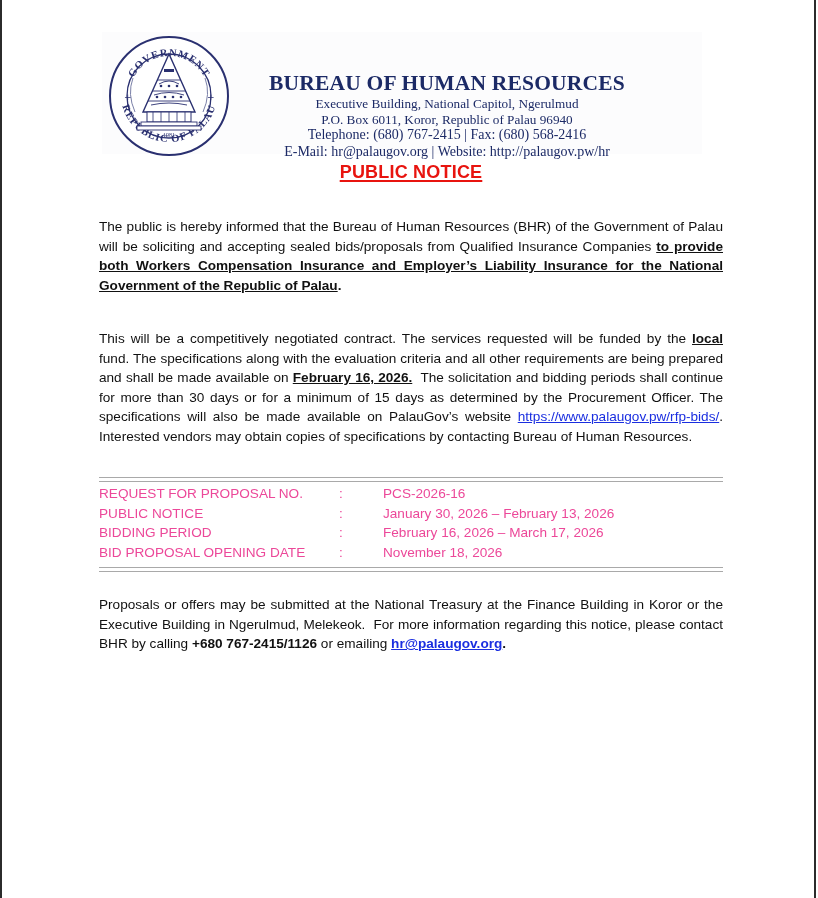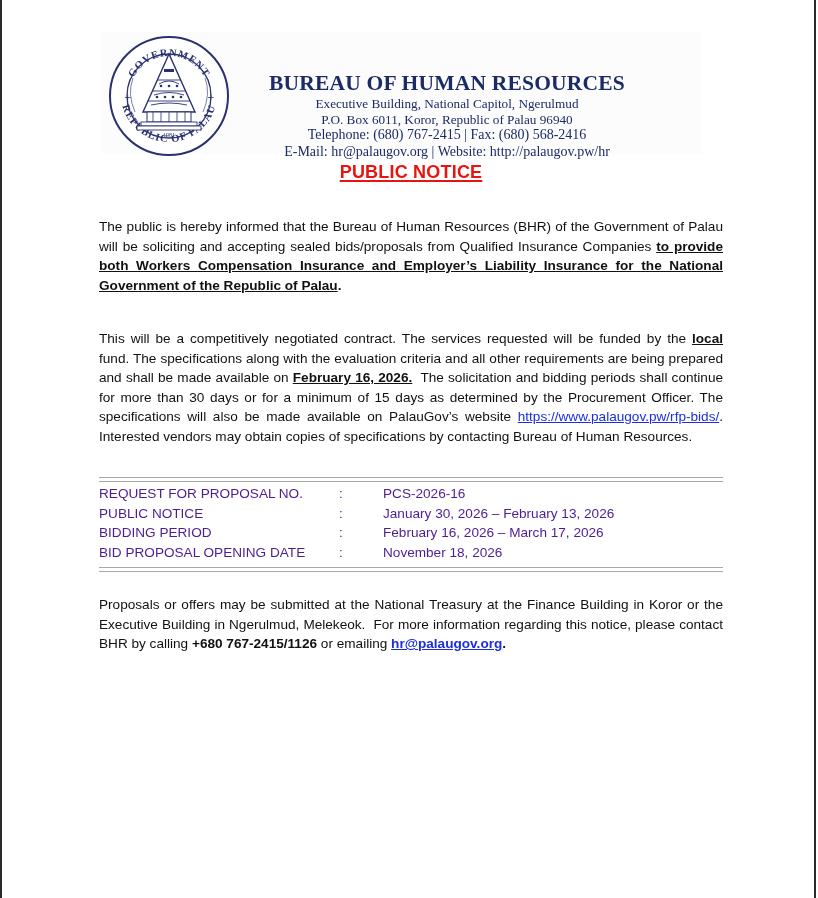--- a/index.html
+++ b/index.html
@@ -47,21 +47,21 @@
     .rule {
       position: absolute; left: 97px; width: 624px; height: 3px;
       border-top: 1px solid #a9a9a9; border-bottom: 1px solid #a9a9a9;
     }
     .rule.top { top: 477px; }
     .rule.bottom { top: 567px; }
 
     .info-table {
       position: absolute; left: 97px; top: 484px; width: 624px;
       font-family: "Liberation Sans", "DejaVu Sans", sans-serif;
-      font-size: 13.6px; color: #4c1d95;
+      font-size: 13.6px; color: #ec4899;
     }
     .info-row { height: 19.5px; line-height: 19.5px; position: relative; }
     .info-label { position: absolute; left: 0; }
     .info-colon { position: absolute; left: 240px; }
     .info-value { position: absolute; left: 252px; margin-left: 32px; }
   </style>
 </head>
 <body>
 
 <div class="page">

